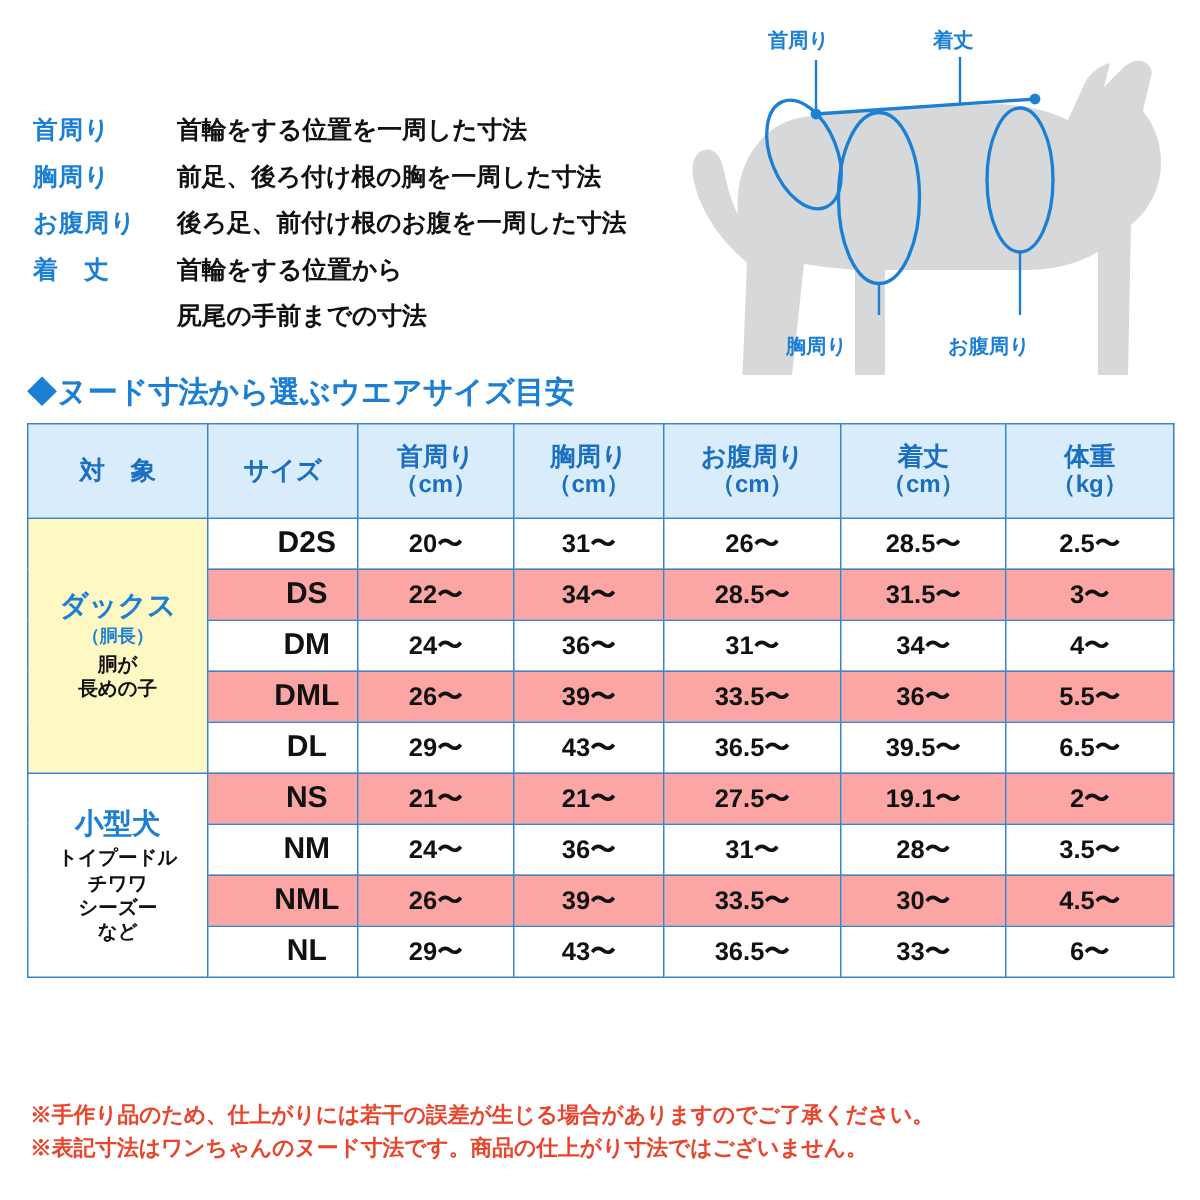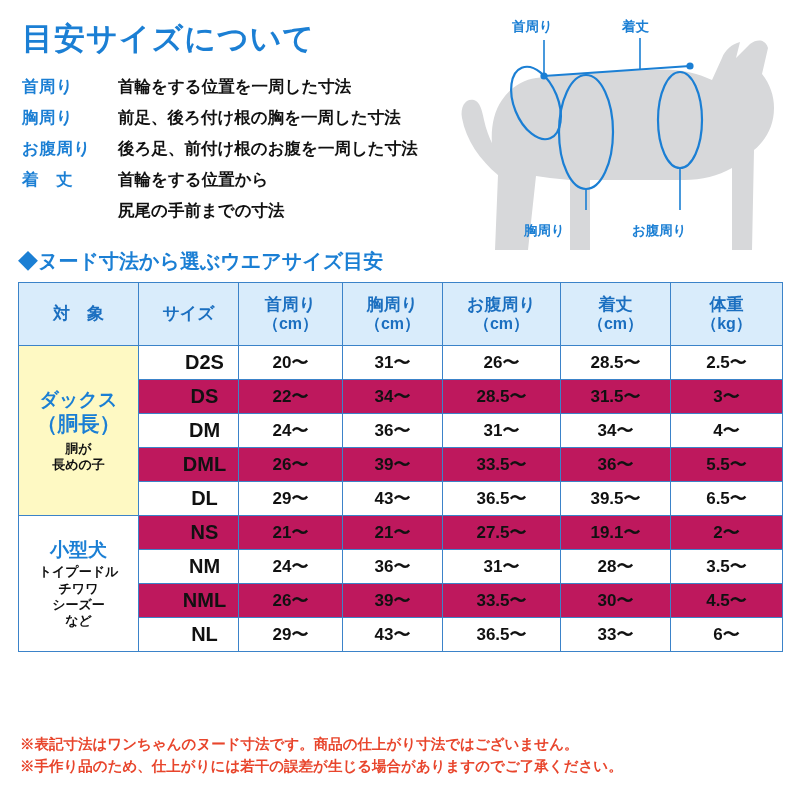--- a/index.html
+++ b/index.html
@@ -65,36 +65,35 @@
   table.size thead th .u { display:block; font-size:16px; }
   td.cat {
     background:#fef9c3;
     color:#1b7fd4;
     font-weight:bold;
     font-size:19px;
     line-height:1.25;
     width:120px;
     padding:4px 2px;
   }
-  td.cat .sub1 { display:block; font-size:21px; }
+  td.cat .sub1 { display:block; font-size:12px; }
   td.cat .sub2 { display:block; font-size:13px; color:#111; margin-top:3px; line-height:1.25; }
   td.sz { font-size:20px; font-weight:bold; color:#111; height:34px; width:100px;padding-left:33px; }
   td.val { font-size:17px; font-weight:bold; color:#111; height:34px; }
-  tr.alt td.sz, tr.alt td.val { background:#be185d; }
+  tr.alt td.sz, tr.alt td.val { background:#fca5a5; }
 
   
   .notes { position:absolute; left:20px; top:733px; width:770px; }
   .note { color:#e8452c; font-size:14.5px; font-weight:bold; line-height:1.55; }
 </style>
 </head>
 <body>
 
 <div class="page">
 
-  <div class="title">目安サイズについて</div>
 
   <div class="deflist">
     <div class="defrow">
       <div class="defterm">首周り</div>
       <div class="defdesc">首輪をする位置を一周した寸法</div>
     </div>
     <div class="defrow">
       <div class="defterm">胸周り</div>
       <div class="defdesc">前足、後ろ付け根の胸を一周した寸法</div>
     </div>
@@ -269,17 +268,17 @@
           <td class="val">43〜</td>
           <td class="val">36.5〜</td>
           <td class="val">33〜</td>
           <td class="val">6〜</td>
         </tr>
       </tbody>
     </table>
   </div>
 
   <div class="notes">
+    <div class="note">※手作り品のため、仕上がりには若干の誤差が生じる場合がありますのでご了承ください。</div>
     <div class="note">※表記寸法はワンちゃんのヌード寸法です。商品の仕上がり寸法ではございません。</div>
-    <div class="note">※手作り品のため、仕上がりには若干の誤差が生じる場合がありますのでご了承ください。</div>
   </div>
 
 </div>
 
 </body></html>

